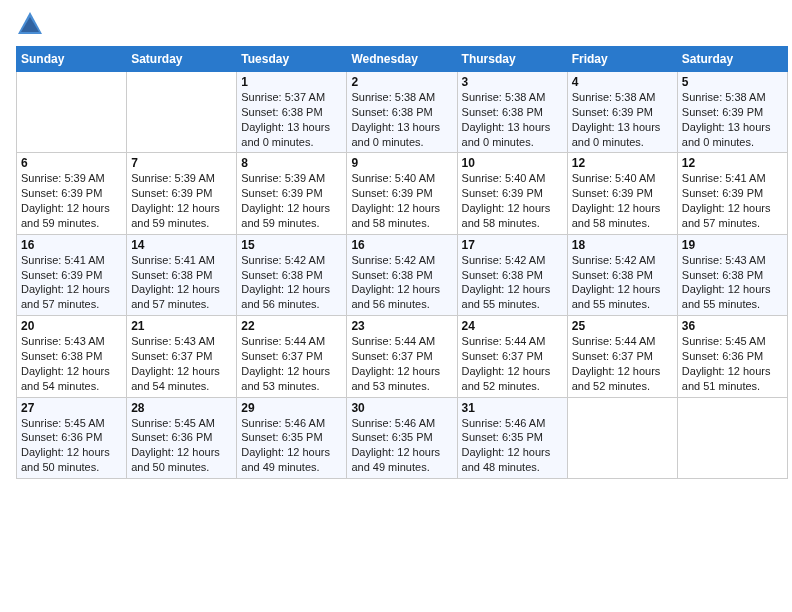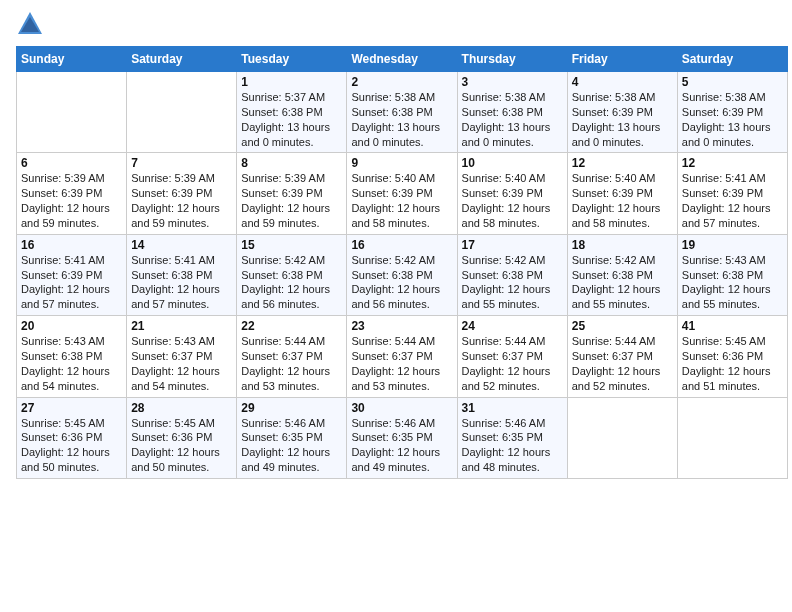--- a/index.html
+++ b/index.html
@@ -291,21 +291,21 @@
 Sunset: 6:37 PM
 Daylight: 12 hours and 52 minutes.</div>
           </td>
           <td>
             <span class="day-num">25</span>
             <div class="day-info">Sunrise: 5:44 AM
 Sunset: 6:37 PM
 Daylight: 12 hours and 52 minutes.</div>
           </td>
           <td>
-            <span class="day-num">41</span>
+            <span class="day-num">36</span>
             <div class="day-info">Sunrise: 5:45 AM
 Sunset: 6:36 PM
 Daylight: 12 hours and 51 minutes.</div>
           </td>
         </tr>
         <tr>
           <td>
             <span class="day-num">27</span>
             <div class="day-info">Sunrise: 5:45 AM
 Sunset: 6:36 PM

